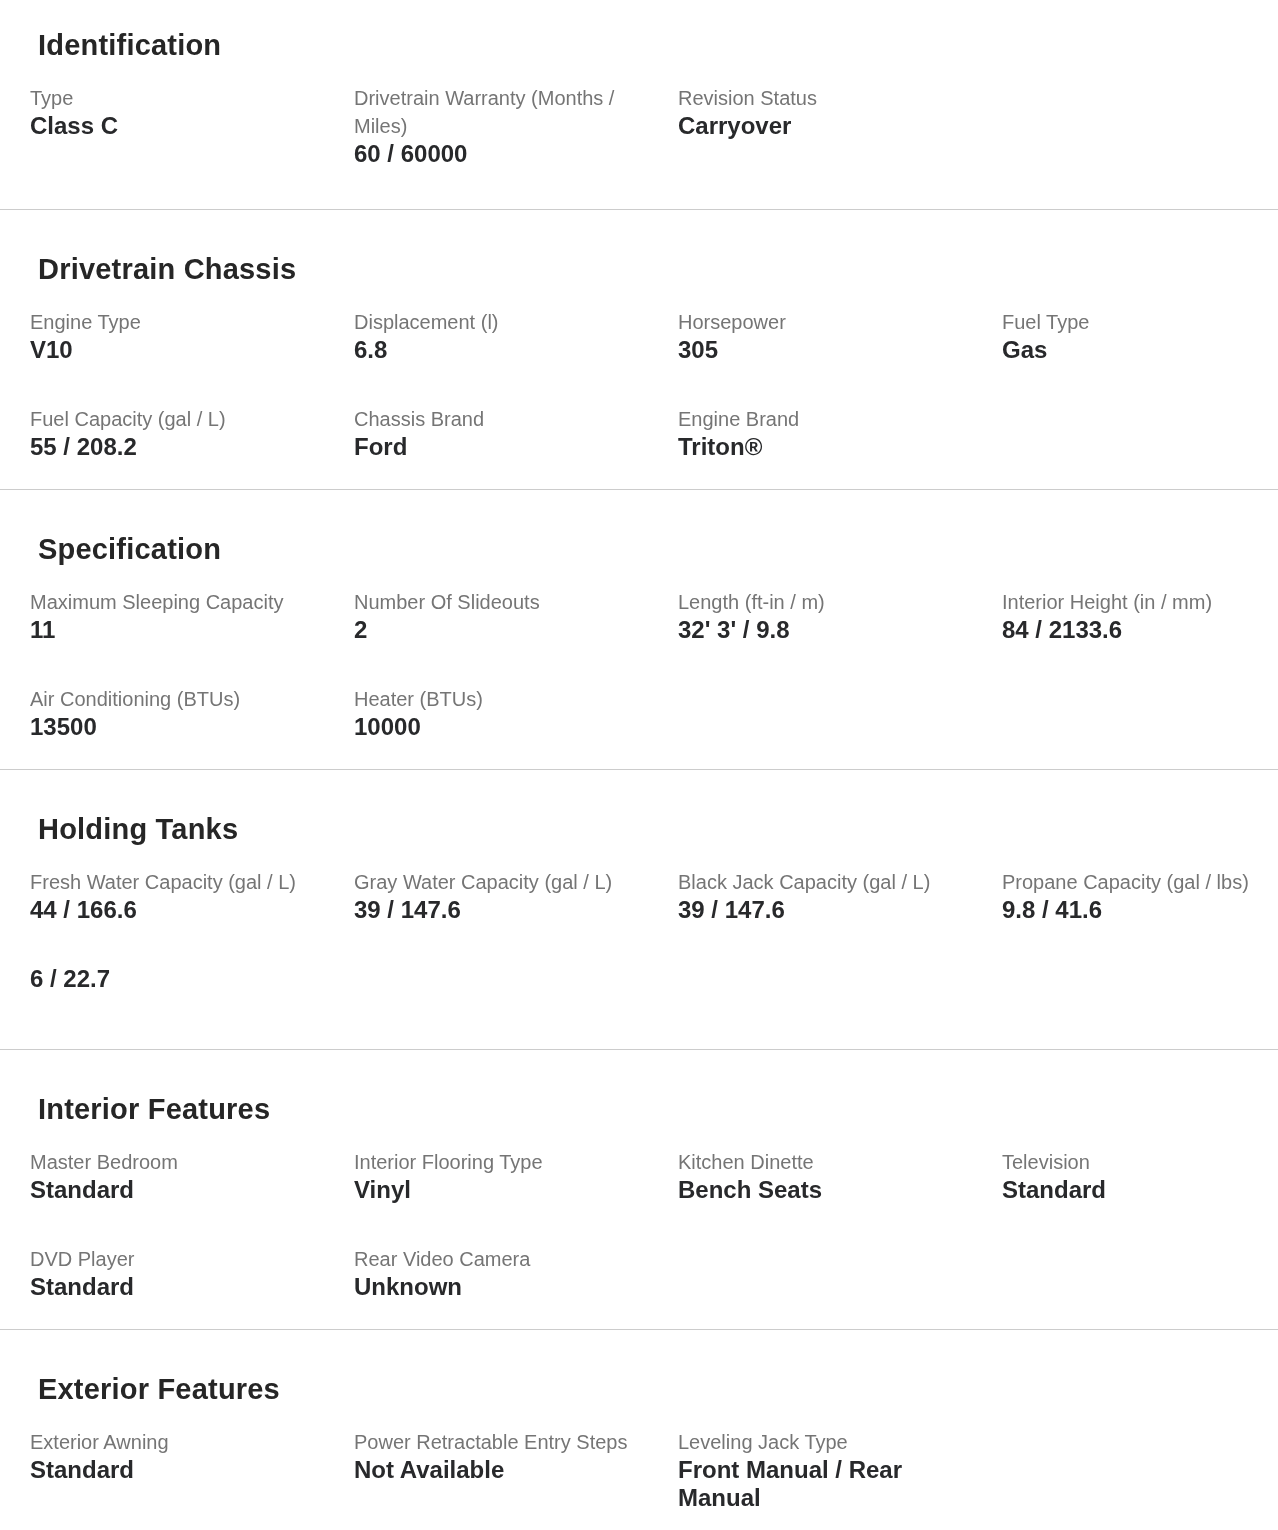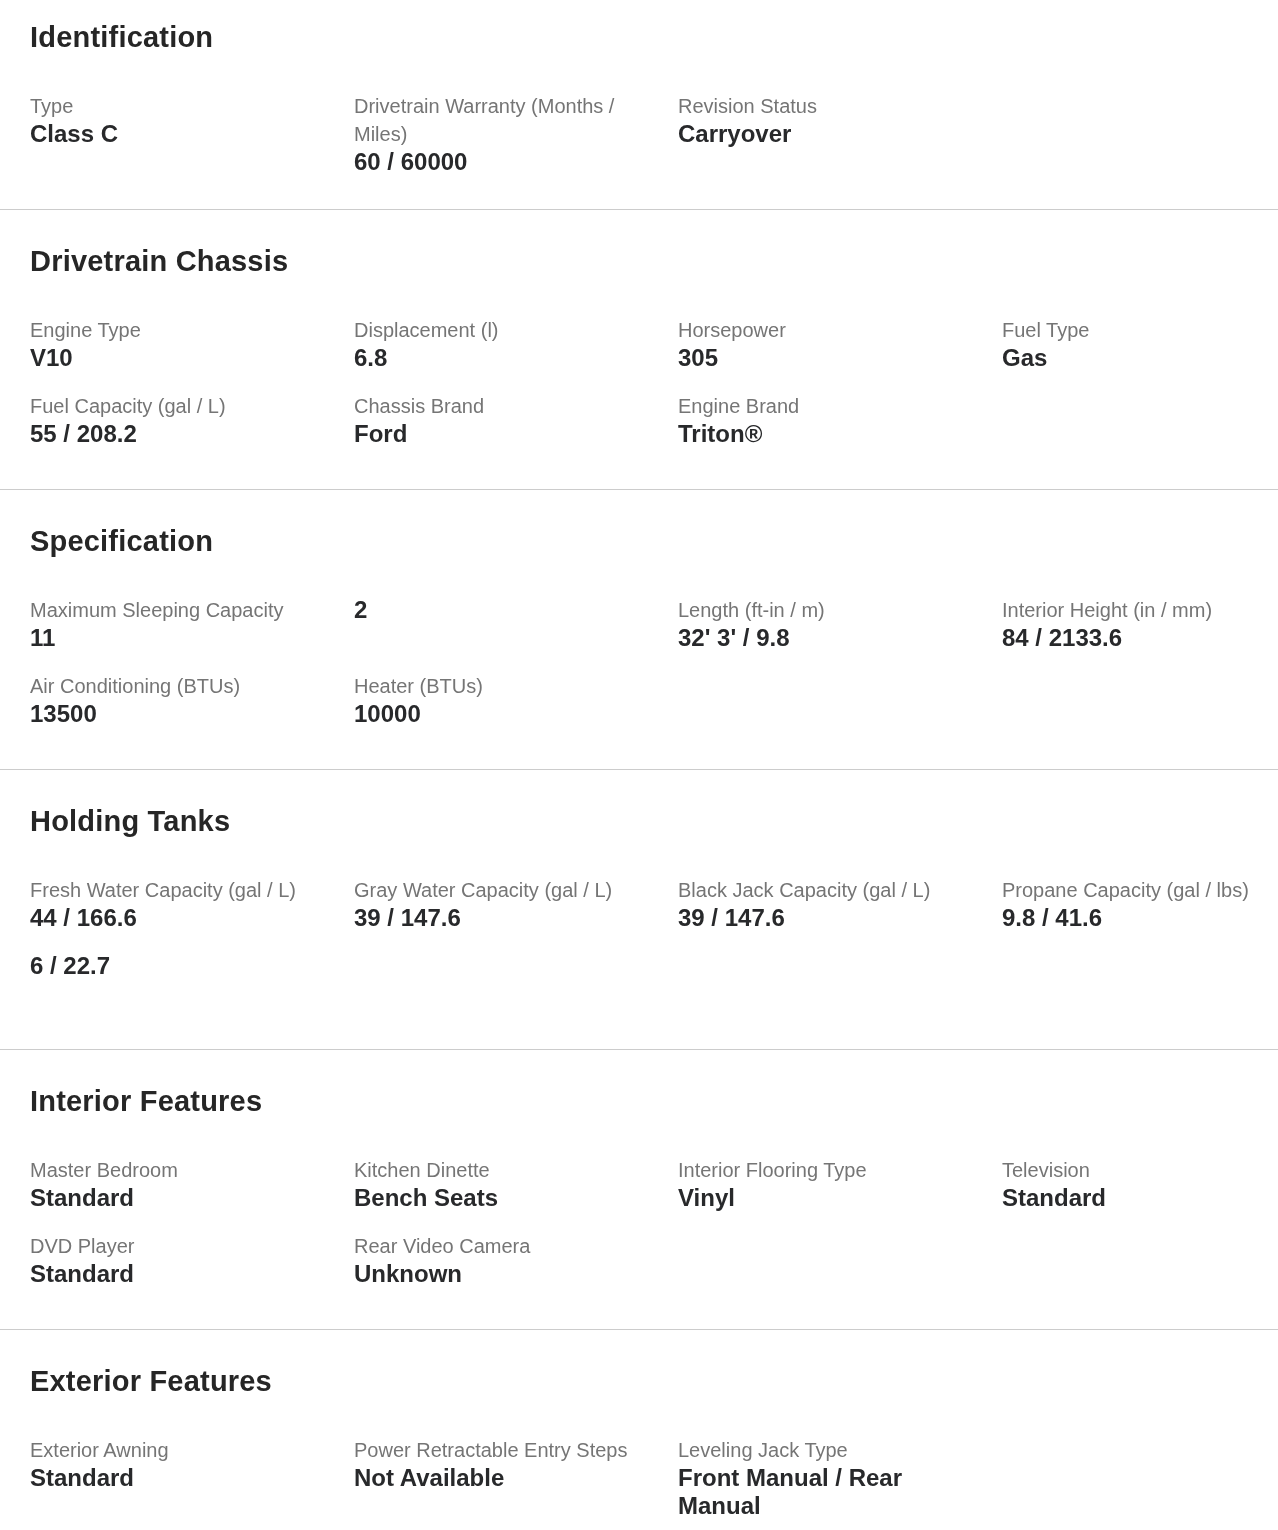--- a/index.html
+++ b/index.html
@@ -14,32 +14,32 @@
   .page { width: 1278px; }
   .spec-section {
     box-sizing: border-box;
     padding: 36px 0 0 30px;
     border-bottom: 1px solid var(--divider, #cccccc);
   }
   .s1 { height: 210px; padding-top: 22px; }
   .s2, .s3, .s4, .s5 { height: 280px; }
   .s6 { height: 200px; border-bottom: none; }
   .sec-title {
-    margin: 0;
+    margin: 8px;
     font-size: 29px;
     line-height: 30px;
     font-weight: 700;
     color: var(--heading, #262626);
     letter-spacing: 0.2px;
   }
   .grid {
-    margin-top: 40px;
+    margin-top: 24px;
     display: grid;
     grid-template-columns: repeat(4, 324px);
-    row-gap: 20px;
+    row-gap: 41px;
   }
   .cell { padding-right: 22px; box-sizing: border-box; }
   .label {
     font-size: 20px;
     line-height: 28px;
     color: var(--label, #757575);
     font-weight: 400;
   }
   .value {
     font-size: 24px;
@@ -108,20 +108,21 @@
   </section>
 
   <section class="spec-section s3">
     <h2 class="sec-title">Specification</h2>
     <div class="grid">
         <div class="cell">
           <div class="label">Maximum Sleeping Capacity</div>
           <div class="value">11</div>
         </div>
         <div class="cell">
+          <div class="label">Number Of Slideouts</div>
           <div class="value">2</div>
         </div>
         <div class="cell">
           <div class="label">Length (ft-in / m)</div>
           <div class="value">32' 3' / 9.8</div>
         </div>
         <div class="cell">
           <div class="label">Interior Height (in / mm)</div>
           <div class="value">84 / 2133.6</div>
         </div>
@@ -162,28 +163,28 @@
   </section>
 
   <section class="spec-section s5">
     <h2 class="sec-title">Interior Features</h2>
     <div class="grid">
         <div class="cell">
           <div class="label">Master Bedroom</div>
           <div class="value">Standard</div>
         </div>
         <div class="cell">
+          <div class="label">Interior Flooring Type</div>
+          <div class="value">Vinyl</div>
+        </div>
+        <div class="cell">
           <div class="label">Kitchen Dinette</div>
           <div class="value">Bench Seats</div>
         </div>
         <div class="cell">
-          <div class="label">Interior Flooring Type</div>
-          <div class="value">Vinyl</div>
-        </div>
-        <div class="cell">
           <div class="label">Television</div>
           <div class="value">Standard</div>
         </div>
         <div class="cell">
           <div class="label">DVD Player</div>
           <div class="value">Standard</div>
         </div>
         <div class="cell">
           <div class="label">Rear Video Camera</div>
           <div class="value">Unknown</div>

